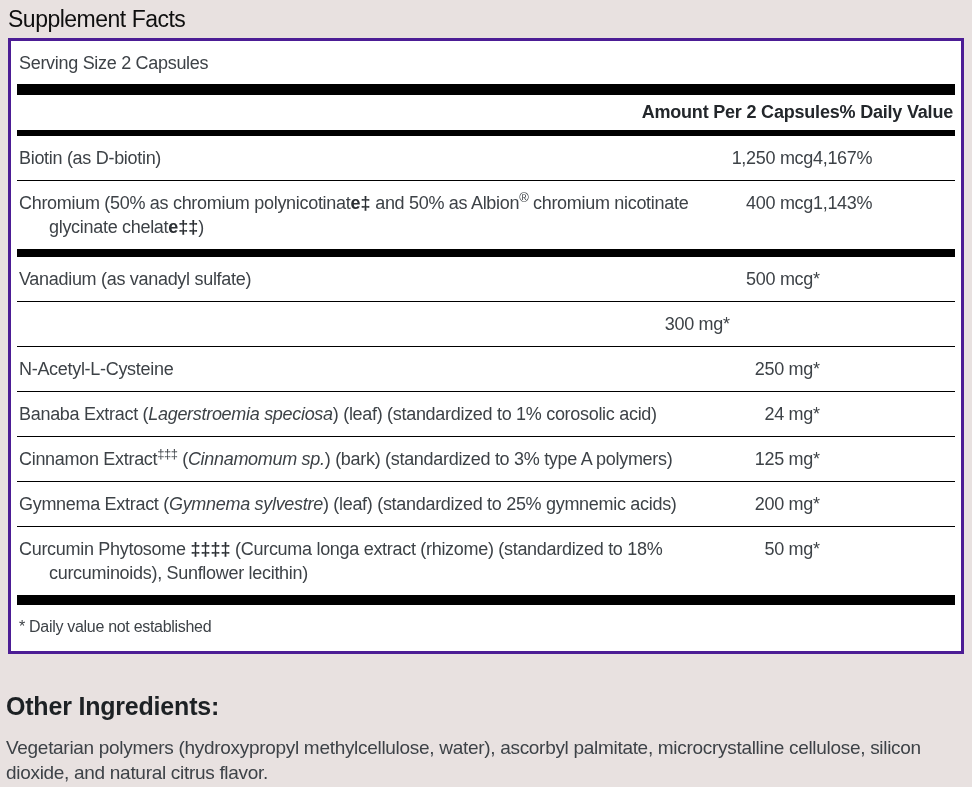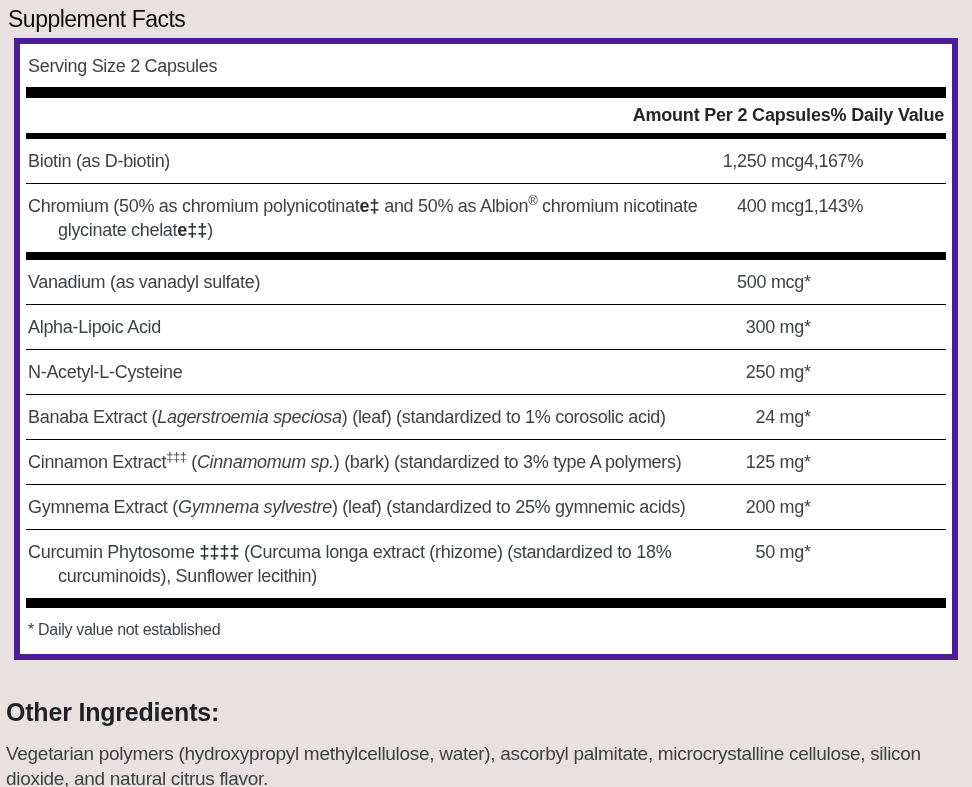--- a/index.html
+++ b/index.html
@@ -9,22 +9,22 @@
     font-family:"Liberation Sans",sans-serif;
     color:#3d4247;
   }
   .title{
     margin:0;padding:1px 0 0 8px;
     font-size:23px;line-height:37px;font-weight:400;
     color:#0f0f0f;letter-spacing:-0.5px;
     font-family:"Liberation Sans",sans-serif;
   }
   .panel{
-    margin:0 14px;background:#ffffff;
-    border:6px solid #4c1d95;
+    margin:0 8px;background:#ffffff;
+    border:3px solid #4c1d95;
   }
   .serving{
     padding:10px 8px 9px 8px;
     font-size:18px;line-height:24px;letter-spacing:-0.3px;
   }
   .bar{background:#000;margin:0 6px;}
   .bar-lg{height:11px}
   .bar-md{height:6px}
   .bar-sm{height:8px}
   .bar-xl{height:10px}
@@ -90,21 +90,20 @@
         <div class="dv">1,143%</div>
       </div>
       <div class="bar bar-sm"></div>
       <div class="row">
         <div class="name"><span>Vanadium (as vanadyl sulfate)</span></div>
         <div class="amount">500 mcg</div>
         <div class="dv">*</div>
       </div>
       <div class="sep"></div>
       <div class="row">
-        <div class="name"><span>Alpha-Lipoic Acid</span></div>
         <div class="amount">300 mg</div>
         <div class="dv">*</div>
       </div>
       <div class="sep"></div>
       <div class="row">
         <div class="name"><span>N-Acetyl-L-Cysteine</span></div>
         <div class="amount">250 mg</div>
         <div class="dv">*</div>
       </div>
       <div class="sep"></div>

